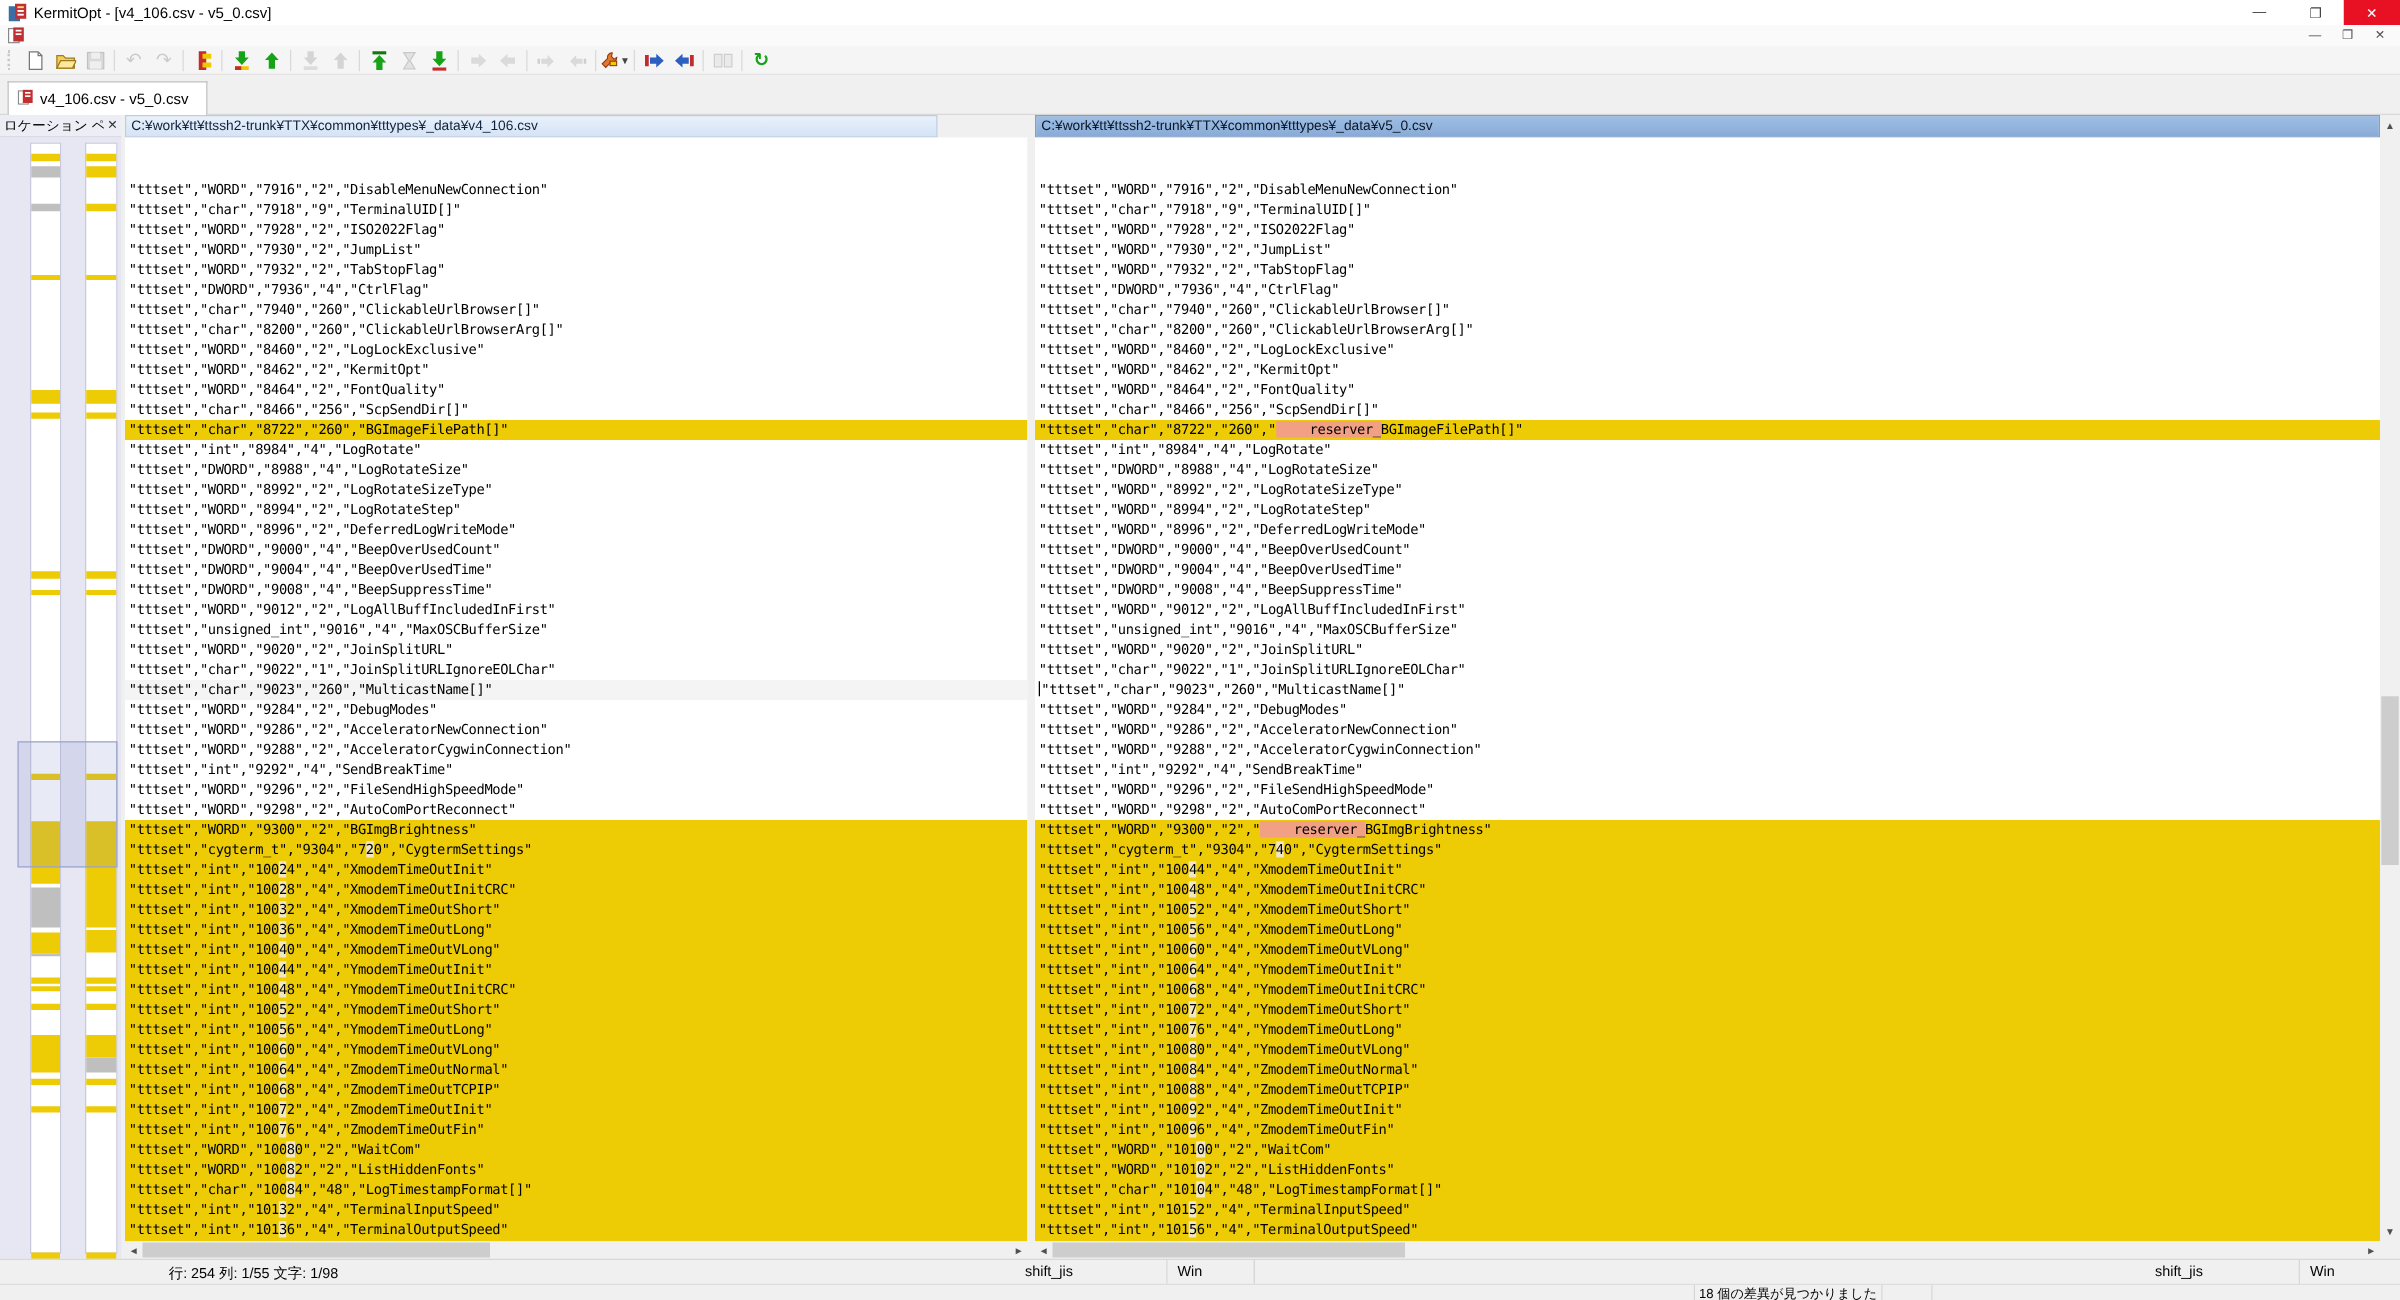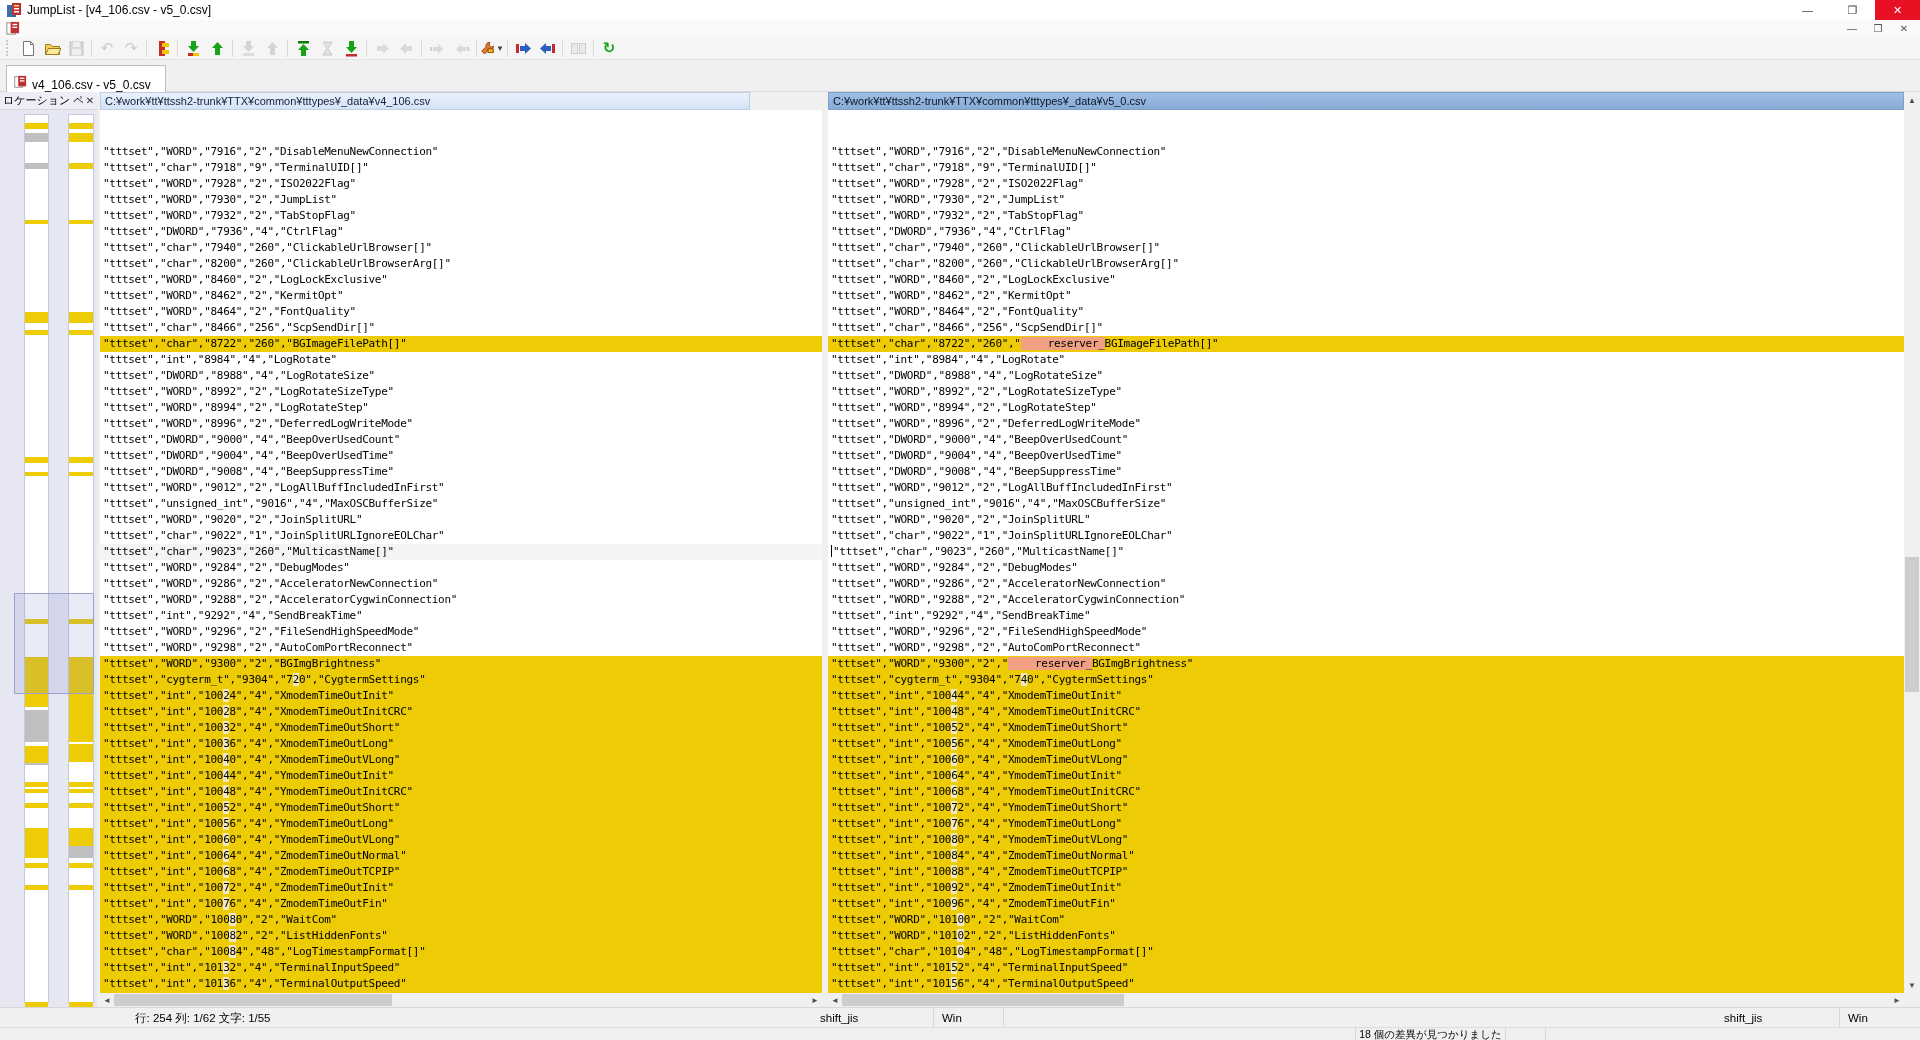--- a/index.html
+++ b/index.html
@@ -23,21 +23,21 @@
   .toolbar{position:absolute;left:0;top:37px;right:0;height:23px;background:#F5F5F5;border-bottom:1px solid #E3E3E3;display:flex;align-items:center;padding-left:6px;box-sizing:border-box;}
   .tgrip{width:4px;height:16px;border-left:2px dotted #C9C9C9;margin-right:4px;}
   .tbtn{width:24px;height:21px;display:flex;align-items:center;justify-content:center;background:transparent;border:none;padding:0;position:relative;}
   .tbtn svg{display:block;}
   .tbtn.disabled{opacity:.42;filter:grayscale(100%);}
   .tsep{width:1px;height:17px;background:#D9D9D9;margin:0 3px;}
   .g{font-family:"DejaVu Sans",sans-serif;font-size:15px;line-height:15px;}
   .ddcaret{font-size:8px;color:#444;margin-left:1px;}
   
   .tabbar{position:absolute;left:0;top:60px;right:0;height:32px;background:#F0F0F0;border-bottom:1px solid #D8D8D8;box-sizing:border-box;}
-  .tab{position:absolute;left:6px;top:5px;height:26px;background:#fff;border:1px solid #BDBDBD;border-bottom:none;display:flex;align-items:flex-end;padding:0 14px 0 6px;gap:5px;font-size:12px;}
+  .tab{position:absolute;left:6px;top:5px;height:26px;background:#fff;border:1px solid #BDBDBD;border-bottom:none;display:flex;align-items:center;padding:0 14px 0 6px;gap:5px;font-size:12px;}
   
   .main{position:absolute;left:0;top:92px;right:0;height:915px;background:#F0F0F0;}
   
   .locpane{position:absolute;left:0;top:0;width:97px;height:100%;}
   .lochdr{position:absolute;left:0;top:0;width:100%;height:18px;background:#EDEDF5;border-bottom:1px solid #D5D5E0;display:flex;align-items:center;box-sizing:border-box;}
   .lochdr .t{flex:1;font-size:11px;padding-left:3px;white-space:nowrap;overflow:hidden;}
   .lochdr .x{width:14px;font-weight:bold;font-size:10px;color:#333;text-align:center;}
   .locbody{position:absolute;left:0;top:18px;width:100%;bottom:0;background:#E7E7F4;}
   .loccol{position:absolute;top:4px;bottom:4px;background:#fff;border:1px solid #C9C9DC;}
   .locmark{position:absolute;left:0;right:0;}
@@ -85,21 +85,21 @@
   <div class="titlebar">
     <span class="appicon">
       <svg width="16" height="16" viewBox="0 0 16 16">
           <rect x="1" y="3" width="9" height="12" fill="#3A6EA5"></rect>
           <rect x="6" y="1" width="9" height="12" fill="#C03030"></rect>
           <rect x="8" y="3" width="5" height="1.5" fill="#FFE080"></rect>
           <rect x="8" y="6" width="5" height="1.5" fill="#fff"></rect>
           <rect x="8" y="9" width="5" height="1.5" fill="#fff"></rect>
         </svg>
     </span>
-    <span class="title-text">JumpList - [v4_106.csv - v5_0.csv]</span>
+    <span class="title-text">KermitOpt - [v4_106.csv - v5_0.csv]</span>
     <div class="wincaption">
       <div class="capbtn">—</div>
       <div class="capbtn">❐</div>
       <div class="capbtn close">✕</div>
     </div>
   </div>
 
   <div class="menubar">
     <span class="appicon">
       <svg width="15" height="15" viewBox="0 0 16 16">
@@ -351,21 +351,21 @@
     </div>
     <div class="hscroll right">
       <div class="harrow" style="left:0;">◄</div>
       <div class="hthumb" style="left:14px;width:282px;"></div>
       <div class="harrow" style="right:0;">►</div>
     </div>
   </div>
 
   <div class="statusrow">
     <div class="scell" style="left:0;width:1004px;padding-left:135px;">
-      <span>行: 254 列: 1/62 文字: 1/55</span>
+      <span>行: 254 列: 1/55 文字: 1/98</span>
     </div>
     <div class="scell" style="left:812px;width:122px;">
       <span>shift_jis</span>
     </div>
     <div class="scell" style="left:934px;width:70px;">
       <span>Win</span>
     </div>
     <div class="scell" style="left:1716px;width:124px;">
       <span>shift_jis</span>
     </div>

